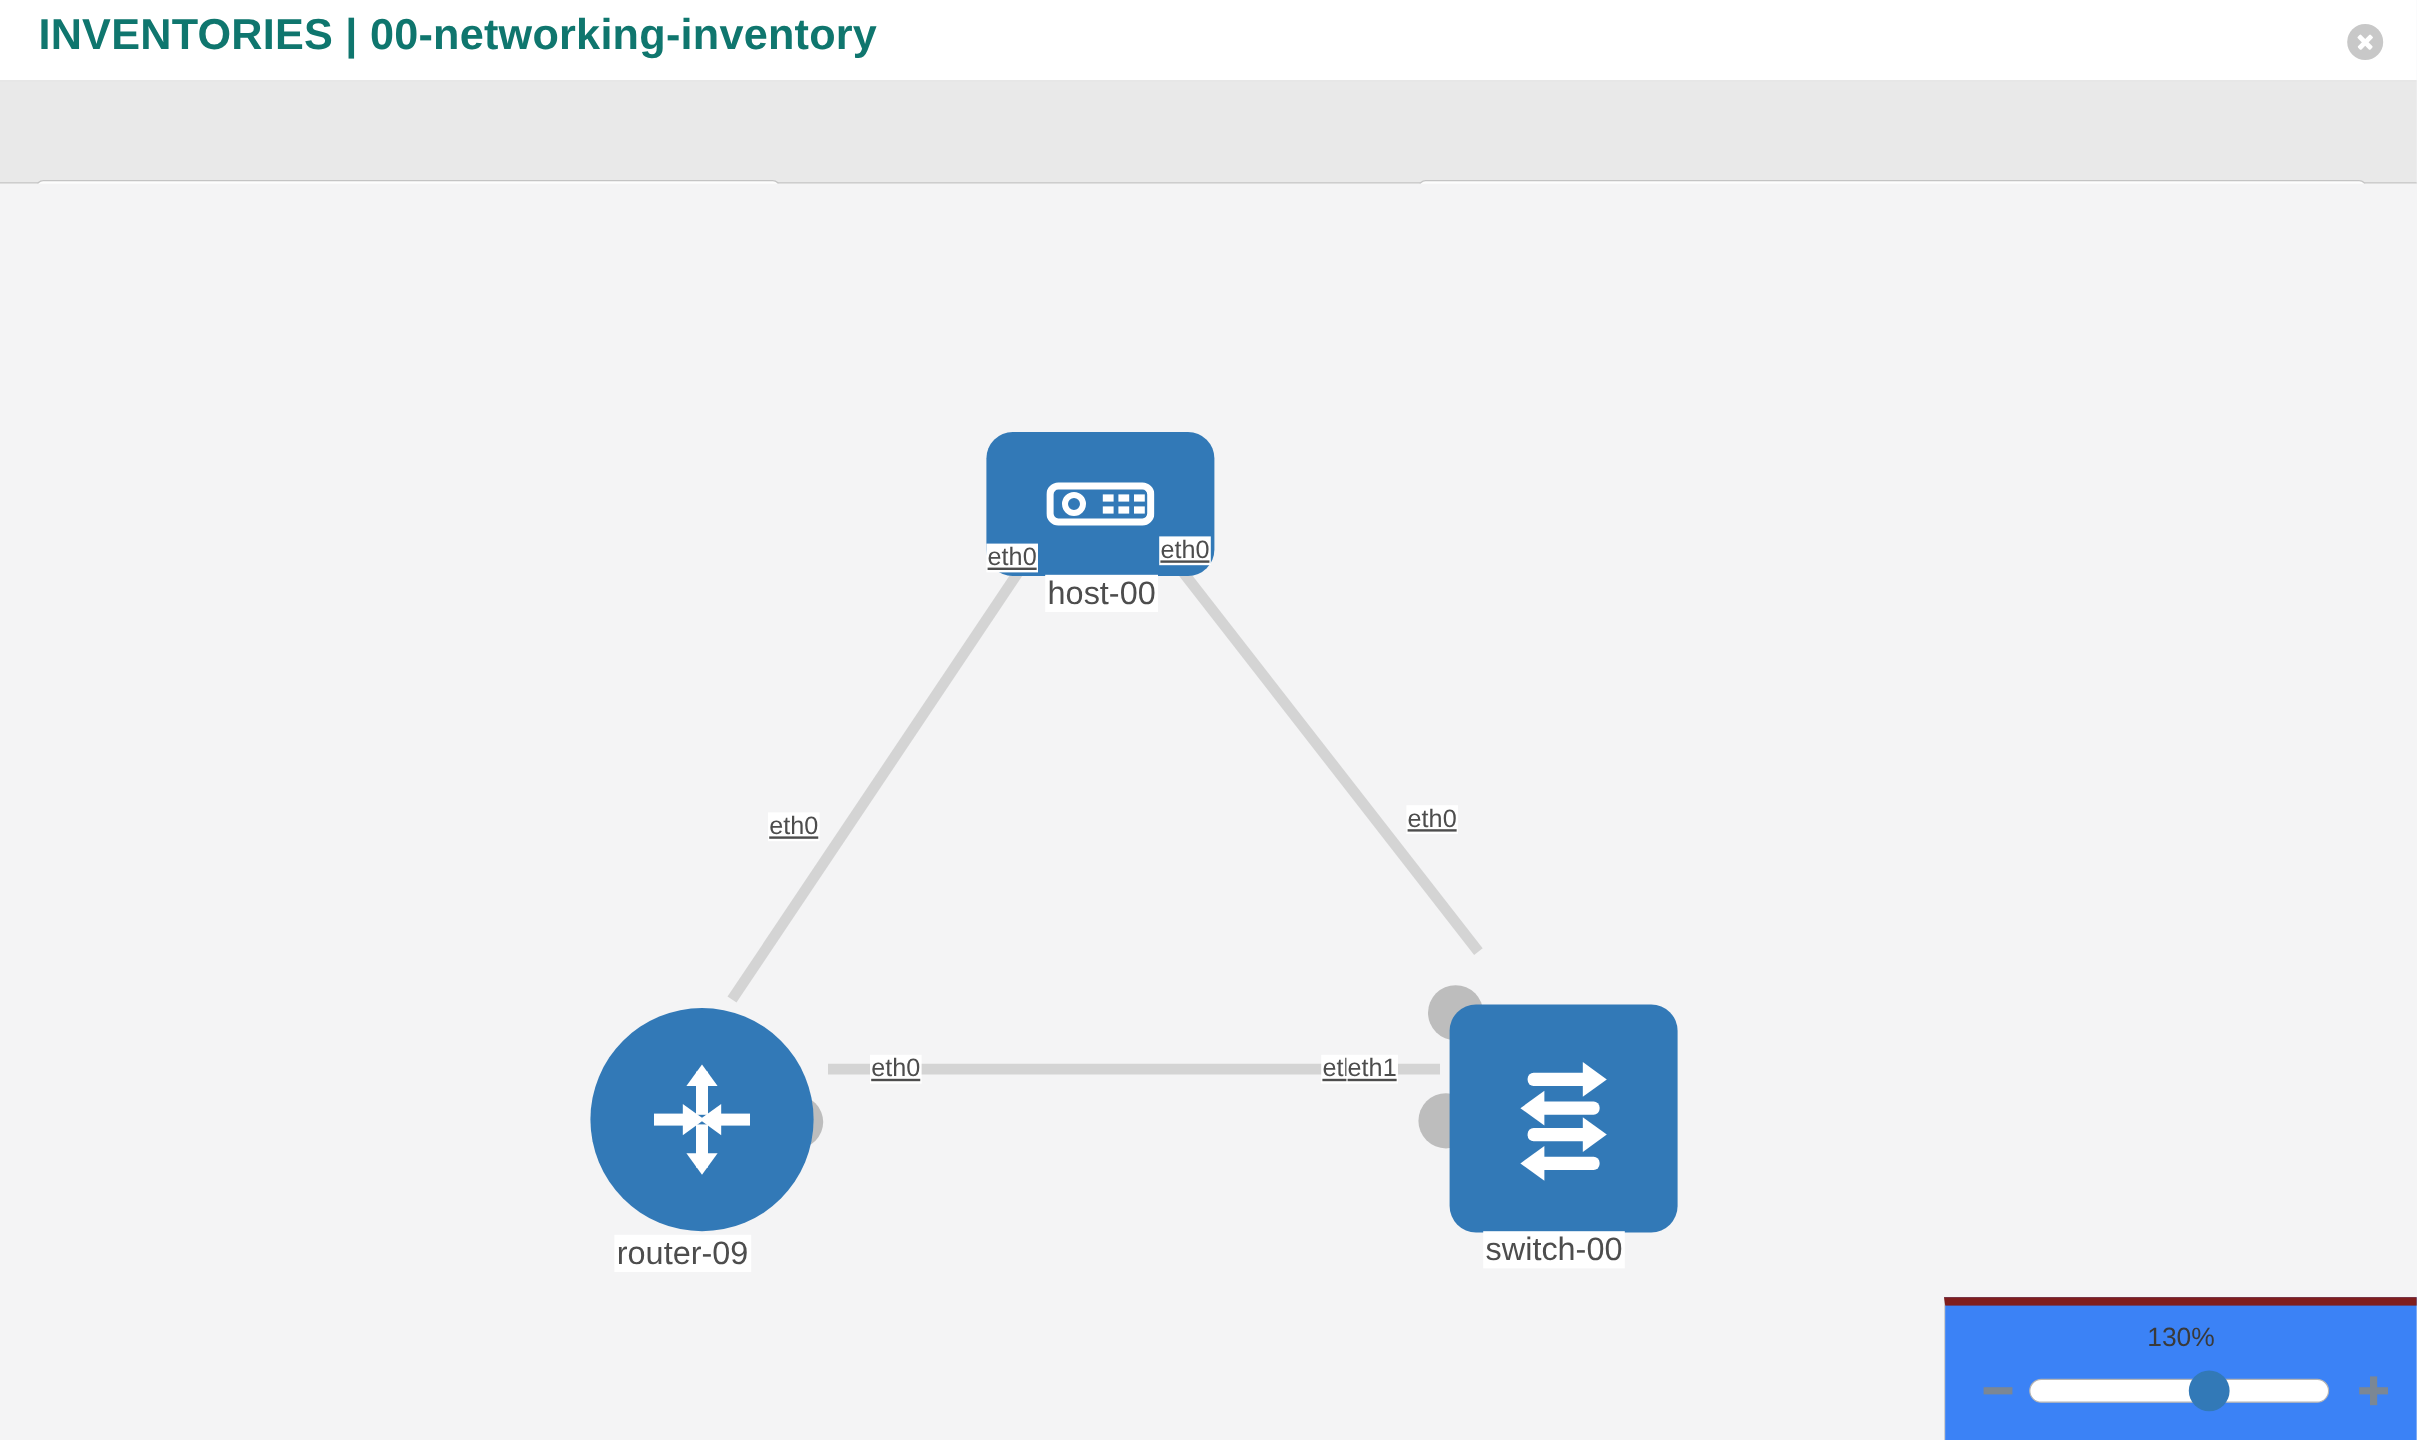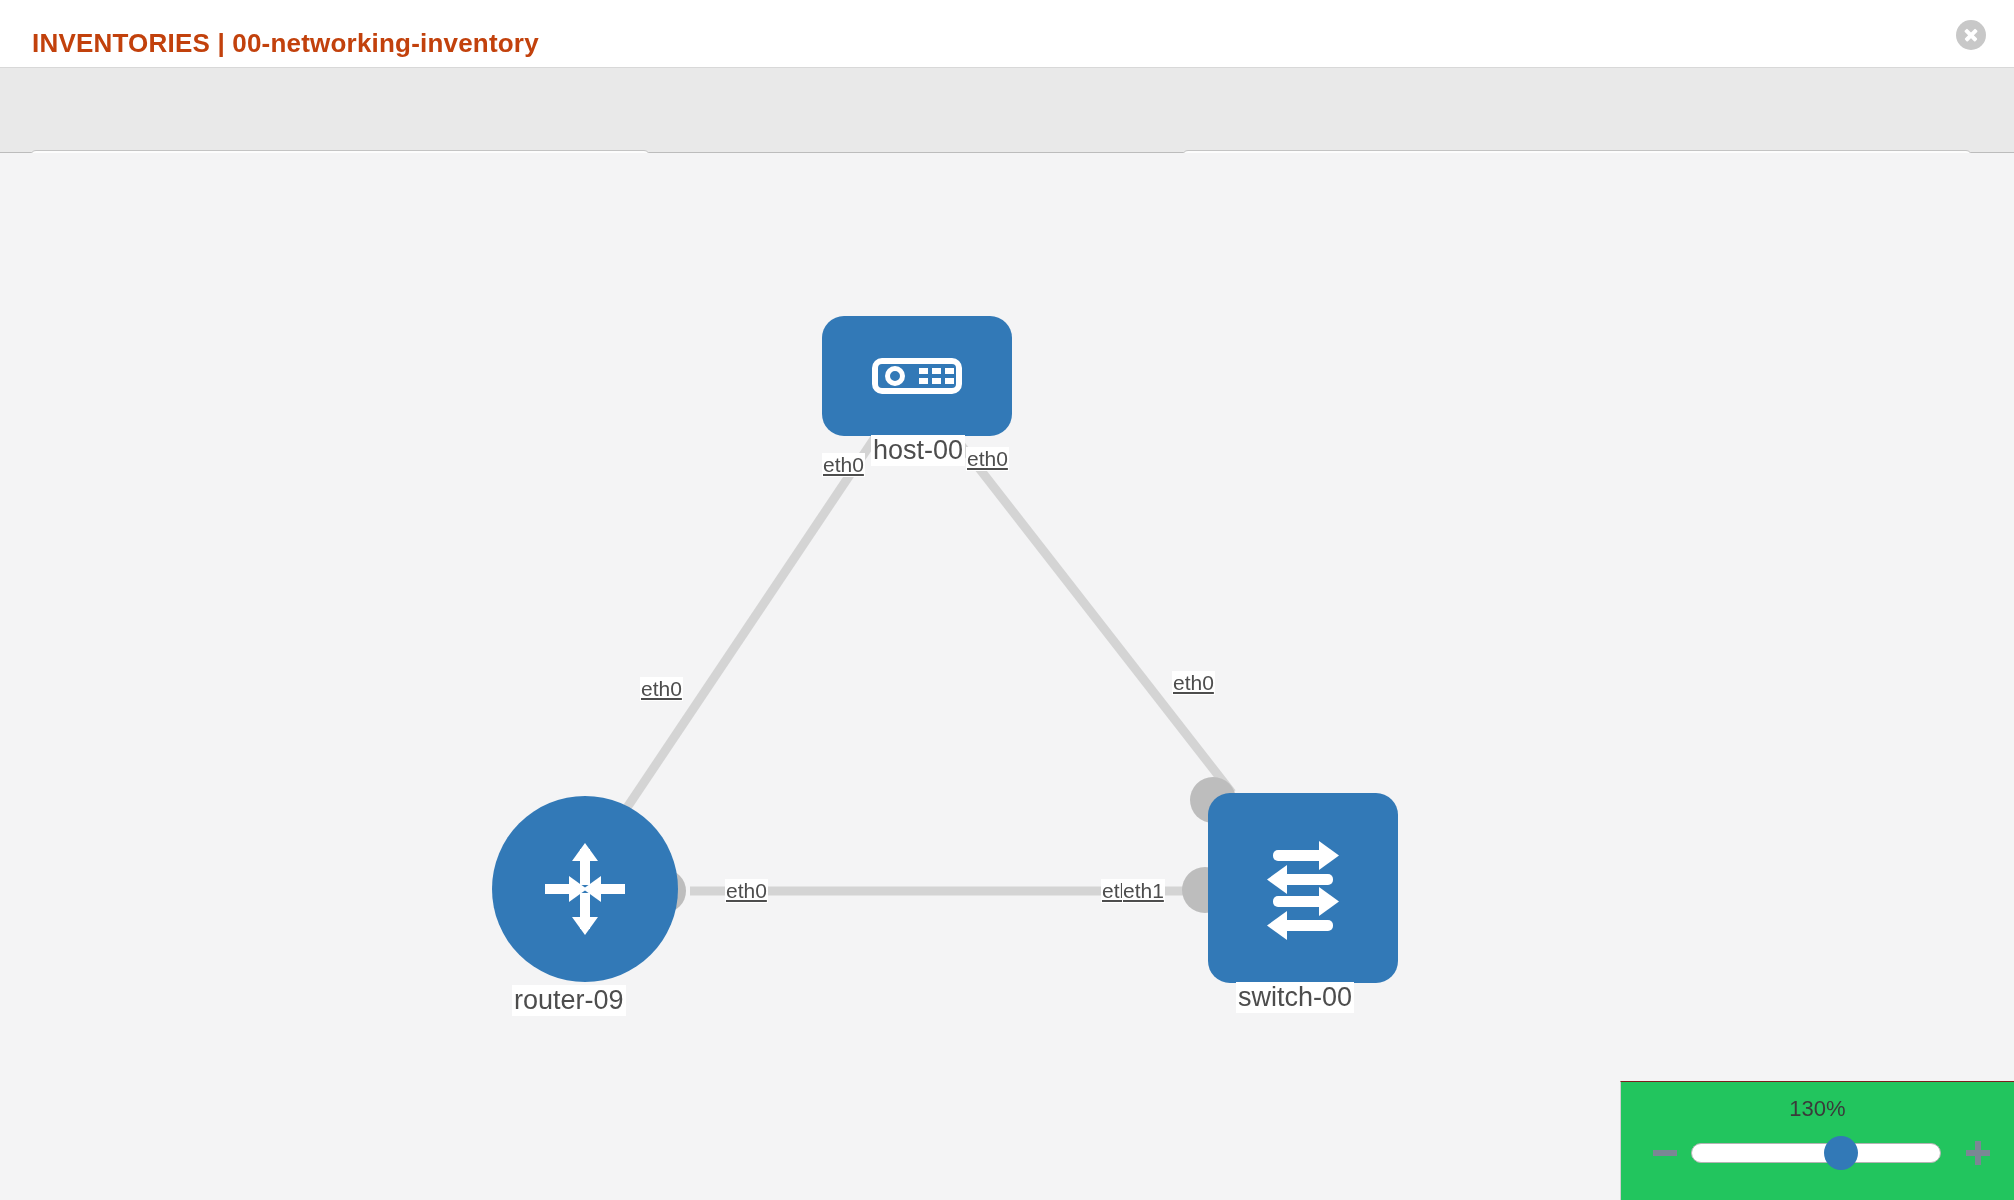--- a/index.html
+++ b/index.html
@@ -25,24 +25,24 @@
     left: 0; top: 0;
     width: 2014px;
     height: 68px;
     background: #ffffff;
     border-bottom: 1px solid #d8d8d8;
     box-sizing: border-box;
   }
   .header-title {
     position: absolute;
     left: 32px;
-    top: 28px;
-    font-size: 26px;
+    top: 8px;
+    font-size: 36px;
     font-weight: bold;
-    color: #c2410c;
+    color: #0f766e;
     letter-spacing: 0.2px;
     white-space: nowrap;
   }
   .close-btn {
     position: absolute;
     right: 28px;
     top: 20px;
     width: 30px;
     height: 30px;
     border-radius: 50%;
@@ -136,20 +136,21 @@
     position: absolute;
     left: 0; top: 0;
     width: 2014px;
     height: 1047px;
   }
 
   
   .node {
     position: absolute;
     cursor: pointer;
+    margin-top: 44px;
   }
   .node-shape {
     position: absolute;
     background: #3279b7;
     display: flex;
     align-items: center;
     justify-content: center;
   }
   .node-shape.rounded { border-radius: 22px; }
   .node-shape.circle  { border-radius: 50%; }
@@ -182,22 +183,22 @@
     text-decoration: underline;
   }
 
   
   .zoom-panel {
     position: absolute;
     left: 1620px;
     top: 1081px;
     width: 394px;
     height: 119px;
-    background: #22c55e;
-    border-top: 1px solid #7f1d1d;
+    background: #3b82f6;
+    border-top: 7px solid #7f1d1d;
     border-left: 1px solid #cfcfcf;
     box-sizing: border-box;
   }
   .zoom-value {
     position: absolute;
     left: 0; right: 0;
     top: 14px;
     text-align: center;
     font-size: 22px;
     color: #3a3a3a;

